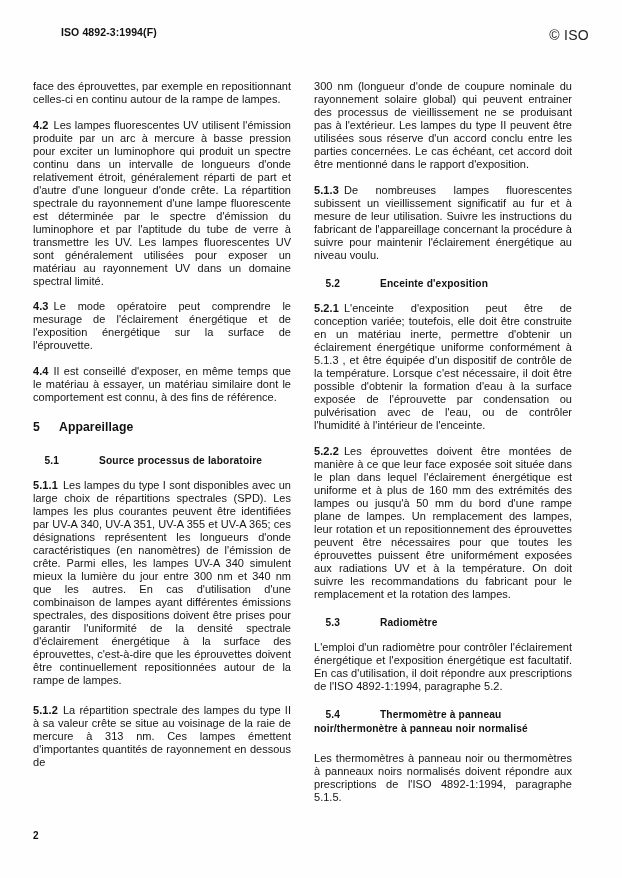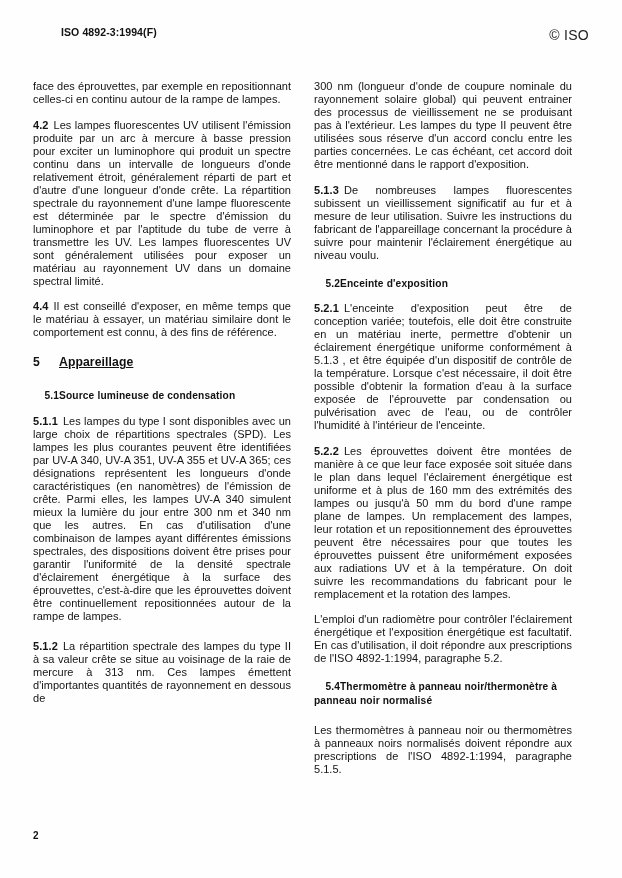--- a/index.html
+++ b/index.html
@@ -82,41 +82,40 @@
     letter-spacing: 0.1px;
   }
 
   
   .h1 {
     font-size: 12.2px;
     font-weight: bold;
     margin: 16px 0 20px 0;
     line-height: 14px;
     letter-spacing: 0.1px;
-    text-decoration: underline;
   }
   .h1 .num {
     display: inline-block;
     width: 26px;
     font-weight: bold;
   }
   .h2 {
     font-size: 10.2px;
     font-weight: bold;
     margin: 15px 0 12px 0;
     line-height: 13.5px;
     letter-spacing: 0.15px;
   }
   .h2 .num {
     display: inline-block;
     width: 26px;
     font-weight: bold;
     text-align: right;
   }
-  .h2 .txt { display: inline; }
+  .h2 .txt { display: inline; padding-left: 40px; }
 
   
   .folio {
     position: absolute;
     left: 33px;
     bottom: 37px;
     font-size: 10px;
     font-weight: bold;
     color: #111;
   }
@@ -128,32 +127,34 @@
 
   <div class="running-head">
     <div class="doc-number">ISO 4892-3:1994(F)</div>
     <div class="copyright">© ISO</div>
   </div>
 
   <div class="columns">
     <div class="col col-left" id="col-left">
         <p class="para"><span>face des éprouvettes, par exemple en repositionnant celles-ci en continu autour de la rampe de lampes.</span></p>
         <p class="para"><span class="num">4.2</span><span>Les lampes fluorescentes UV utilisent l'émission produite par un arc à mercure à basse pression pour exciter un luminophore qui produit un spectre continu dans un intervalle de longueurs d'onde relativement étroit, généralement réparti de part et d'autre d'une longueur d'onde crête. La répartition spectrale du rayonnement d'une lampe fluorescente est déterminée par le spectre d'émission du luminophore et par l'aptitude du tube de verre à transmettre les UV. Les lampes fluorescentes UV sont généralement utilisées pour exposer un matériau au rayonnement UV dans un domaine spectral limité.</span></p>
+        <p class="para"><span class="num">4.3</span><span>Le mode opératoire peut comprendre le mesurage de l'éclairement énergétique et de l'exposition énergétique sur la surface de l'éprouvette.</span></p>
         <p class="para"><span class="num">4.4</span><span>Il est conseillé d'exposer, en même temps que le matériau à essayer, un matériau similaire dont le comportement est connu, à des fins de référence.</span></p>
         <div class="h1"><span class="num">5</span><span class="txt">Appareillage</span></div>
-        <div class="h2"><span class="num">5.1</span><span class="txt">Source lumineuse de condensation</span></div>
+        <div class="h2"><span class="num">5.1</span><span class="txt">Source processus de laboratoire</span></div>
         <p class="para"><span class="num">5.1.1</span><span>Les lampes du type I sont disponibles avec un large choix de répartitions spectrales (SPD). Les lampes les plus courantes peuvent être identifiées par UV-A 340, UV-A 351, UV-A 355 et UV-A 365; ces désignations représentent les longueurs d'onde caractéristiques (en nanomètres) de l'émission de crête. Parmi elles, les lampes UV-A 340 simulent mieux la lumière du jour entre 300 nm et 340 nm que les autres. En cas d'utilisation d'une combinaison de lampes ayant différentes émissions spectrales, des dispositions doivent être prises pour garantir l'uniformité de la densité spectrale d'éclairement énergétique à la surface des éprouvettes, c'est-à-dire que les éprouvettes doivent être continuellement repositionnées autour de la rampe de lampes.</span></p>
         <p class="para"><span class="num">5.1.2</span><span>La répartition spectrale des lampes du type II à sa valeur crête se situe au voisinage de la raie de mercure à 313 nm. Ces lampes émettent d'importantes quantités de rayonnement en dessous de</span></p>
       </div>
     <div class="col col-right" id="col-right">
         <p class="para"><span>300 nm (longueur d'onde de coupure nominale du rayonnement solaire global) qui peuvent entrainer des processus de vieillissement ne se produisant pas à l'extérieur. Les lampes du type II peuvent être utilisées sous réserve d'un accord conclu entre les parties concernées. Le cas échéant, cet accord doit être mentionné dans le rapport d'exposition.</span></p>
         <p class="para"><span class="num">5.1.3</span><span>De nombreuses lampes fluorescentes subissent un vieillissement significatif au fur et à mesure de leur utilisation. Suivre les instructions du fabricant de l'appareillage concernant la procédure à suivre pour maintenir l'éclairement énergétique au niveau voulu.</span></p>
         <div class="h2"><span class="num">5.2</span><span class="txt">Enceinte d'exposition</span></div>
         <p class="para"><span class="num">5.2.1</span><span>L'enceinte d'exposition peut être de conception variée; toutefois, elle doit être construite en un matériau inerte, permettre d'obtenir un éclairement énergétique uniforme conformément à 5.1.3 , et être équipée d'un dispositif de contrôle de la température. Lorsque c'est nécessaire, il doit être possible d'obtenir la formation d'eau à la surface exposée de l'éprouvette par condensation ou pulvérisation avec de l'eau, ou de contrôler l'humidité à l'intérieur de l'enceinte.</span></p>
         <p class="para"><span class="num">5.2.2</span><span>Les éprouvettes doivent être montées de manière à ce que leur face exposée soit située dans le plan dans lequel l'éclairement énergétique est uniforme et à plus de 160 mm des extrémités des lampes ou jusqu'à 50 mm du bord d'une rampe plane de lampes. Un remplacement des lampes, leur rotation et un repositionnement des éprouvettes peuvent être nécessaires pour que toutes les éprouvettes puissent être uniformément exposées aux radiations UV et à la température. On doit suivre les recommandations du fabricant pour le remplacement et la rotation des lampes.</span></p>
+        <div class="h2"><span class="num">5.3</span><span class="txt">Radiomètre</span></div>
         <p class="para"><span>L'emploi d'un radiomètre pour contrôler l'éclairement énergétique et l'exposition énergétique est facultatif. En cas d'utilisation, il doit répondre aux prescriptions de l'ISO 4892-1:1994, paragraphe 5.2.</span></p>
         <div class="h2"><span class="num">5.4</span><span class="txt">Thermomètre à panneau noir/thermonètre à panneau noir normalisé</span></div>
         <p class="para"><span>Les thermomètres à panneau noir ou thermomètres à panneaux noirs normalisés doivent répondre aux prescriptions de l'ISO 4892-1:1994, paragraphe 5.1.5.</span></p>
       </div>
   </div>
 
   <div class="folio">2</div>
 
 </div>
 

